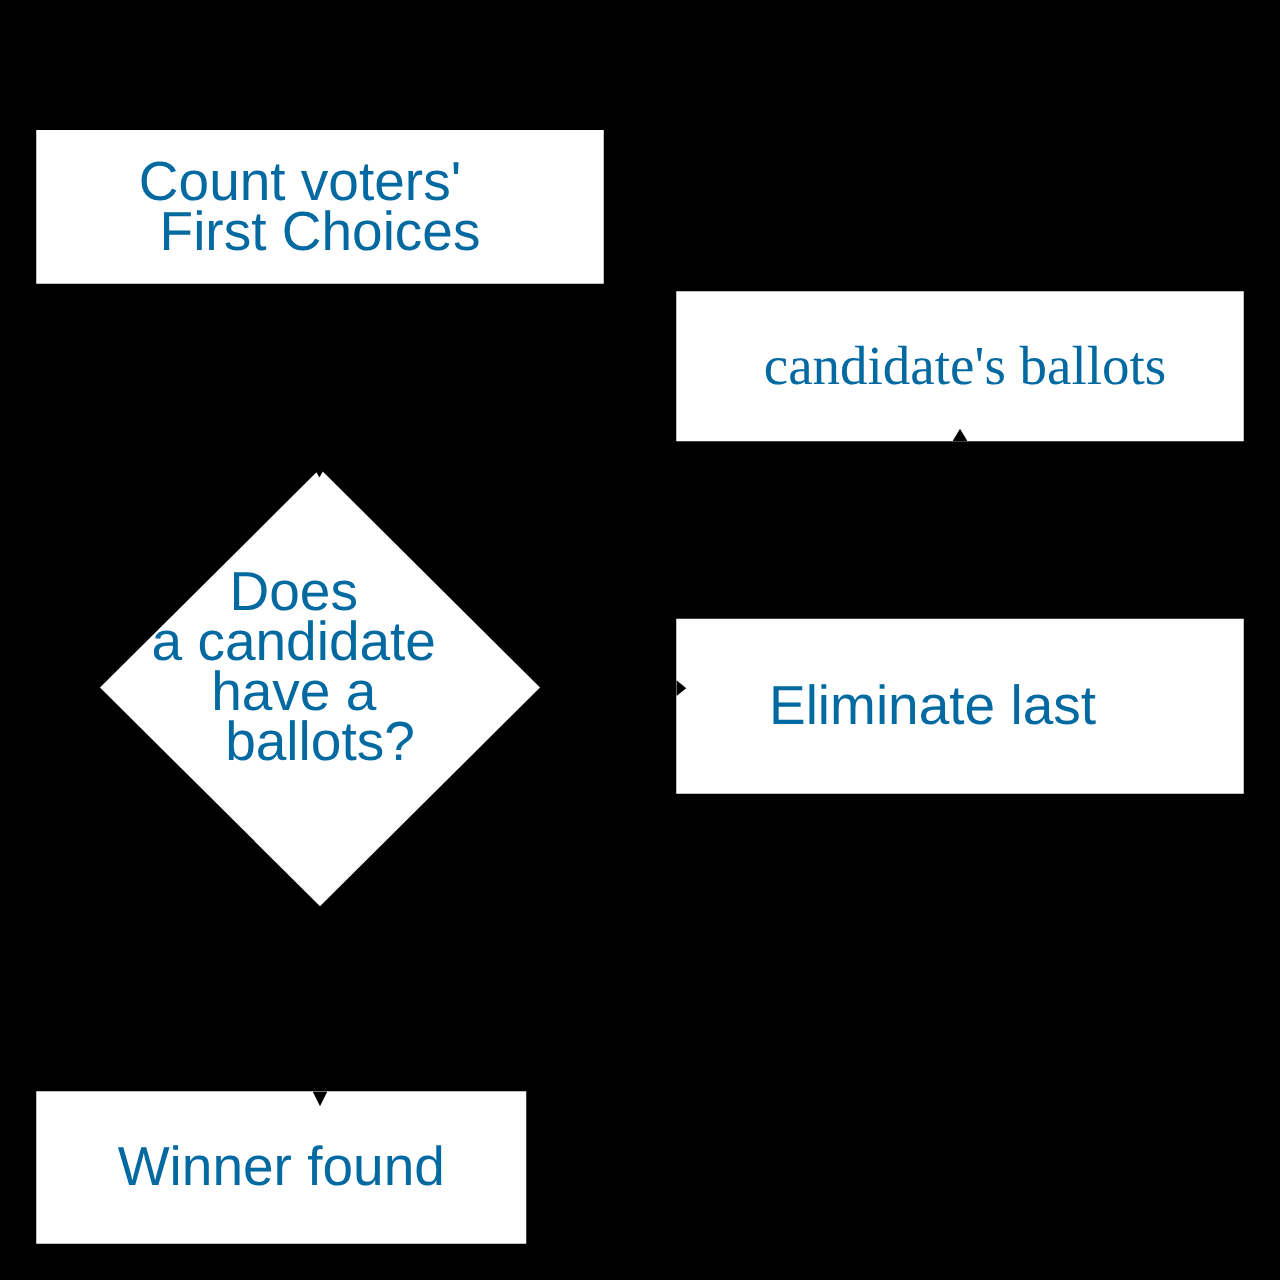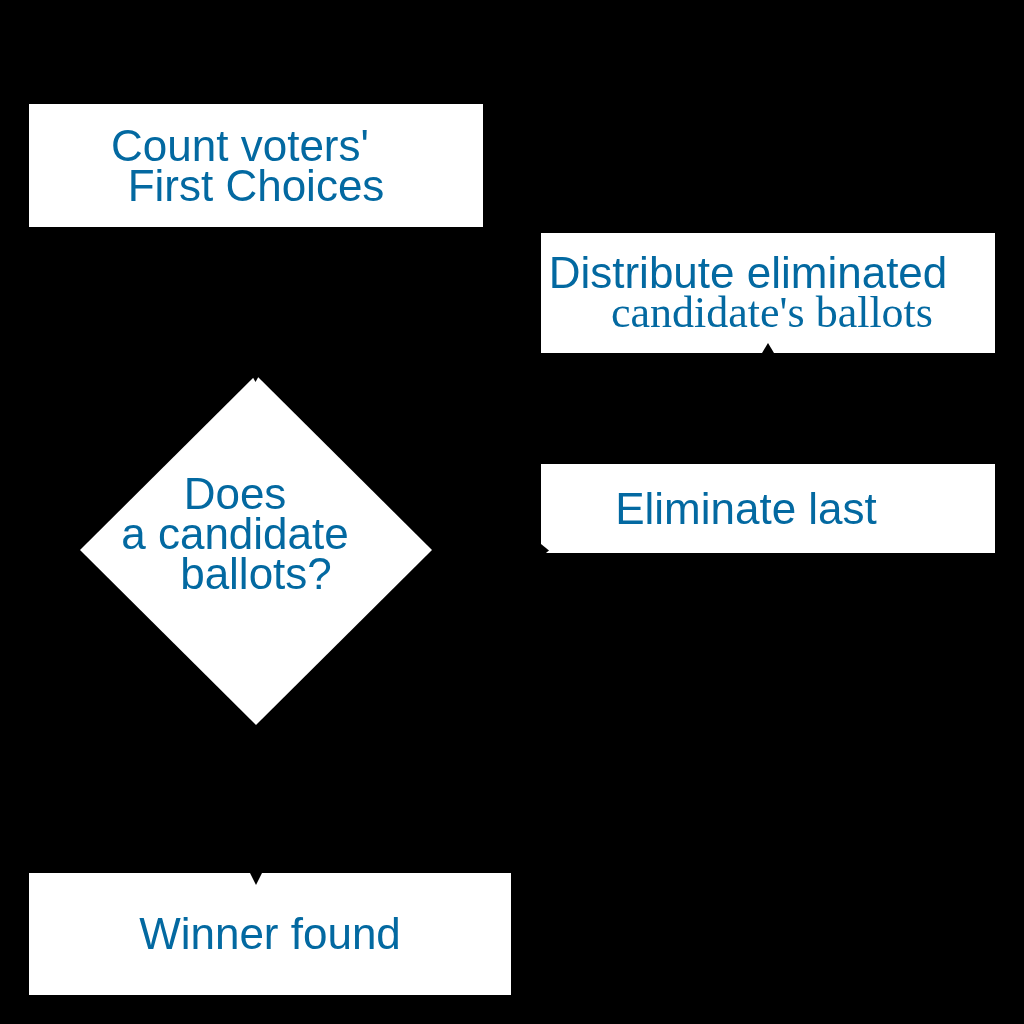--- a/index.html
+++ b/index.html
@@ -21,22 +21,22 @@
     align-items: center;
     font-size: 44px;
     line-height: 40px;
     text-align: center;
   }
   .node .line { width: 100%; }
 
   
   .rect-count      { left: 29px;  top: 104px; width: 454px; height: 123px; }
   .rect-distribute { left: 541px; top: 233px; width: 454px; height: 120px; }
-  .rect-eliminate  { left: 541px; top: 464px; width: 454px; height: 89px; gap: 24px; }
-  .rect-winner     { left: 29px;  top: 873px; width: 482px; height: 122px; }
+  .rect-eliminate  { left: 541px; top: 495px; width: 454px; height: 140px; gap: 24px; }
+  .rect-winner     { left: 29px;  top: 873px; width: 392px; height: 122px; }
 
   
   .diamond {
     left: 80px; top: 375px; width: 352px; height: 350px;
     clip-path: polygon(50% 0, 100% 50%, 50% 100%, 0 50%);
   }
   .diamond .text-block { transform: translateY(-16px); width: 100%; }
 
   
   .sx-n16 { transform: translateX(-16px); }
@@ -71,28 +71,28 @@
 <body>
 
 <div class="canvas">
 
   <div class="node rect-count">
     <div class="line sx-n16">Count voters'</div>
     <div class="line">First Choices</div>
   </div>
 
   <div class="node rect-distribute">
-    <div class="line sx-n20">Distribute eliminated</div>
     <div class="line sx-p4">candidate's ballots</div>
   </div>
 
   <div class="node diamond">
     <div class="text-block">
       <div class="line sx-n21">Does</div>
       <div class="line sx-n21">a candidate</div>
+      <div class="line sx-n21">have a</div>
       <div class="line">ballots?</div>
     </div>
   </div>
 
   <div class="node rect-eliminate">
     <div class="line sx-n22">Eliminate last</div>
   </div>
 
   <div class="node rect-winner">
     <div class="line">Winner found</div>

